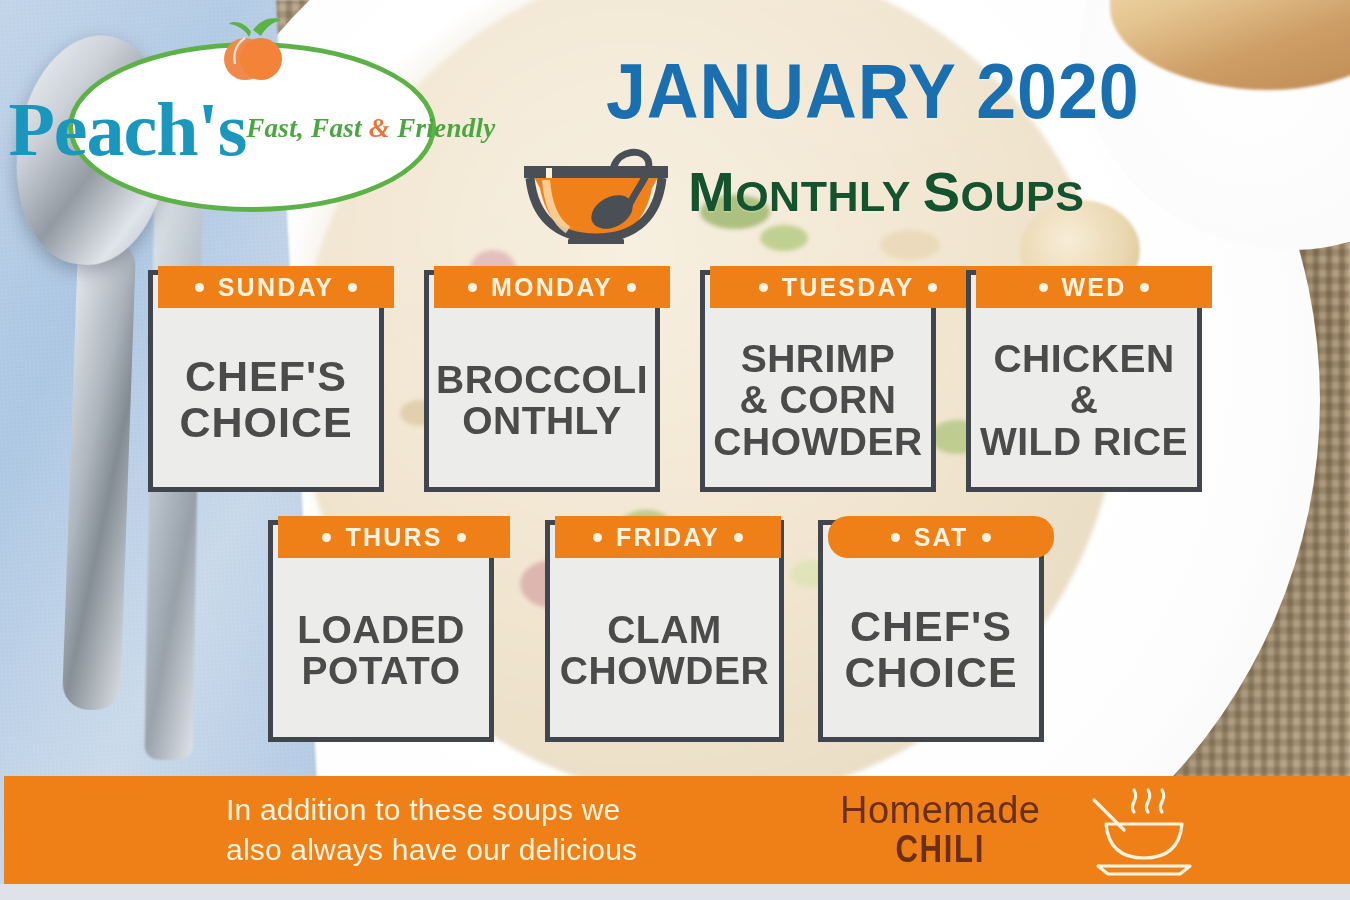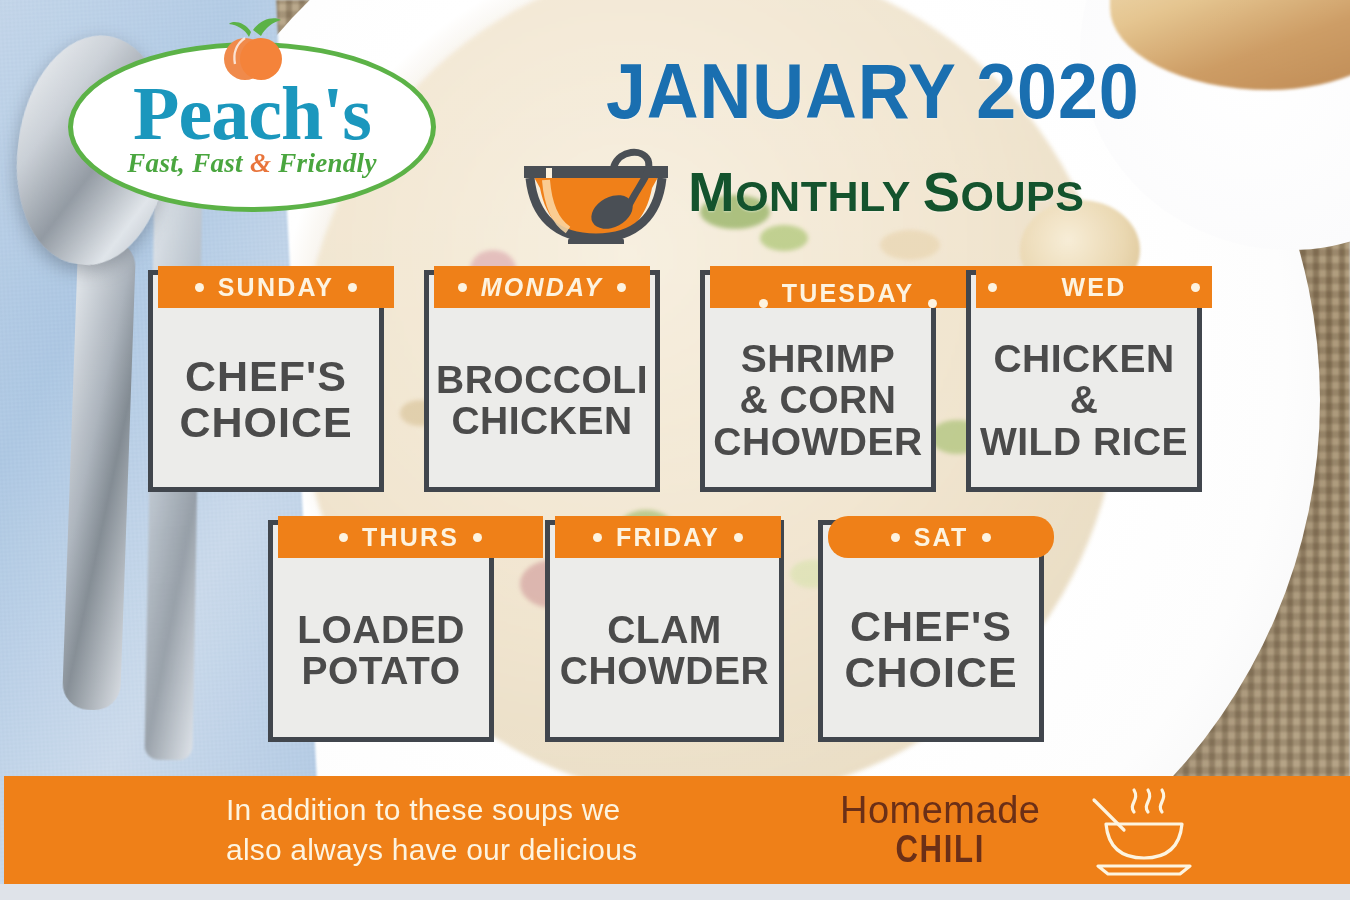--- a/index.html
+++ b/index.html
@@ -147,21 +147,21 @@
     background: linear-gradient(180deg, rgba(255,255,255,.10) 0%, rgba(255,255,255,.02) 35%, rgba(255,255,255,.10) 100%);
   }
 
   
   #logo {
     position: absolute; left: 68px; top: 42px;
     width: 368px; height: 170px;
     border-radius: 50%;
     background: #ffffff;
     border: 5px solid #5cb247;
-    display: flex; flex-direction: column;
+    display: flex; flex-direction: row;
     align-items: center; justify-content: center;
     z-index: 6;
   }
   .logo-peach {
     position: absolute; left: 50%; top: -33px;
     transform: translateX(-50%);
     width: 74px; height: 74px;
     z-index: 7;
   }
   .logo-word {
@@ -266,24 +266,24 @@
   
   #card-sunday  { left: 148px; top: 270px; width: 236px; height: 222px; }
   #card-monday  { left: 424px; top: 270px; width: 236px; height: 222px; }
   #card-tuesday { left: 700px; top: 270px; width: 236px; height: 222px; }
   #card-wed     { left: 966px; top: 270px; width: 236px; height: 222px; }
   #card-thurs   { left: 268px; top: 520px; width: 226px; height: 222px; }
   #card-friday  { left: 545px; top: 520px; width: 239px; height: 222px; }
   #card-sat     { left: 818px; top: 520px; width: 226px; height: 222px; }
 
   .hd-sunday  { width: 236px; }
-  .hd-monday  { width: 216px; font-style: italic; }
-  .hd-tuesday { width: 276px; align-items: flex-end; }
-  .hd-wed     { width: 236px; justify-content: space-between; }
-  .hd-thurs   { width: 265px; }
+  .hd-monday  { width: 236px; }
+  .hd-tuesday { width: 276px; }
+  .hd-wed     { width: 236px; }
+  .hd-thurs   { width: 232px; }
   .hd-friday  { width: 226px; }
   .hd-sat     { width: 226px; border-radius: 20px; }
 
   
   #banner {
     position: absolute;
     left: 4px; top: 776px;
     width: 1350px; height: 108px;
     background: #ef8018;
     z-index: 8;
@@ -401,21 +401,21 @@
   </div>
 
   <div class="card" id="card-monday">
     <div class="card-inner">
       <div class="card-head hd-monday">
         <span class="dot dot-l"></span>
         <span>MONDAY</span>
         <span class="dot dot-r"></span>
       </div>
       <div class="card-body tight">BROCCOLI
-CHICKEN</div>
+ONTHLY</div>
     </div>
   </div>
 
   <div class="card" id="card-tuesday">
     <div class="card-inner">
       <div class="card-head hd-tuesday">
         <span class="dot dot-l"></span>
         <span>TUESDAY</span>
         <span class="dot dot-r"></span>
       </div>

